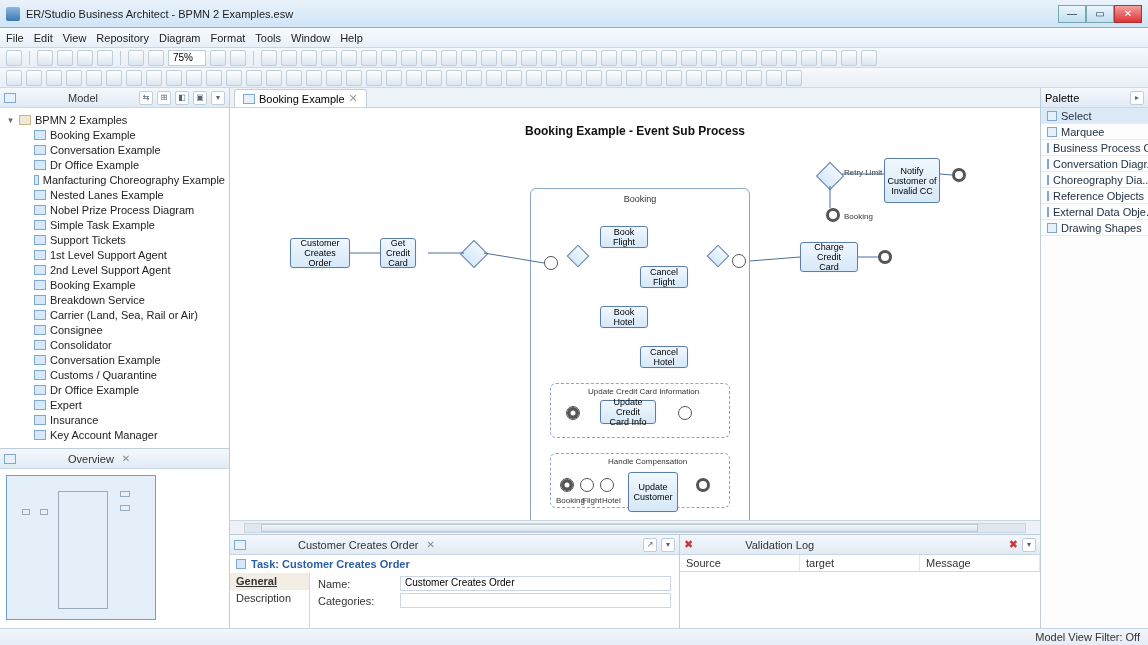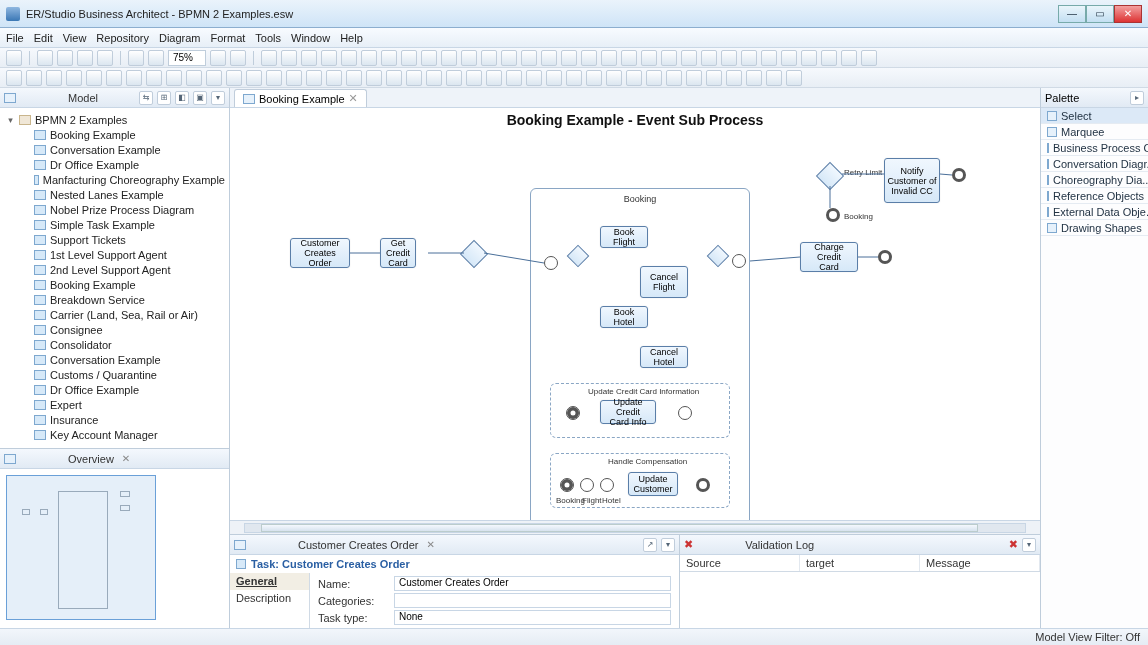--- a/index.html
+++ b/index.html
@@ -51,21 +51,21 @@
 .overview { height:180px; border-top:1px solid #bfcddb; display:flex; flex-direction:column; }
 .overview-body { flex:1; background:#fff; padding:6px; position:relative; }
 .ov-rect { position:absolute; border:1px solid #9ab; }
 .ov-view { position:absolute; border:1px solid #6aa0d8; background:rgba(150,190,230,.25); }
 
 
 .editor-tabs { height:20px; display:flex; align-items:flex-end; background:#eef3f9; border-bottom:1px solid #c8d6e5; padding-left:4px; }
 .etab { height:18px; padding:0 8px; background:#fff; border:1px solid #c0cddb; border-bottom:none; border-radius:3px 3px 0 0; display:flex; align-items:center; gap:4px; font-size:11px; }
 .canvas-wrap { flex:1; background:#fff; position:relative; overflow:hidden; }
 .canvas { position:absolute; inset:0; }
-.ctitle { position:absolute; left:50%; transform:translateX(-50%); top:4px; font-weight:bold; font-size:14px; color:#111; }
+.ctitle { position:absolute; left:50%; transform:translateX(-50%); top:16px; font-weight:bold; font-size:12px; color:#111; }
 
 .node { position:absolute; border:1px solid #5a7ea8; background:linear-gradient(#f0f7fe,#d6e8f8); border-radius:3px; font-size:9px; text-align:center; display:flex; align-items:center; justify-content:center; padding:2px; box-shadow:0 0 0 1px rgba(0,0,0,.02); }
 .gw { width:20px; height:20px; border:1.5px solid #5a7ea8; background:linear-gradient(#f0f7fe,#d6e8f8); transform:rotate(45deg); position:absolute; }
 .ev { width:14px; height:14px; border:1.5px solid #555; border-radius:50%; background:#fff; position:absolute; }
 .ev.thick { border-width:3px; }
 .ev.double { box-shadow:0 0 0 2px #fff,0 0 0 3.5px #555 inset; }
 .lbl { position:absolute; font-size:8px; color:#333; white-space:nowrap; }
 .subp { position:absolute; border:1px solid #8aa6c4; border-radius:6px; }
 .subp.dashed { border-style:dashed; }
 .subp-title { position:absolute; left:50%; transform:translateX(-50%); top:6px; font-size:9px; color:#333; }
@@ -77,21 +77,21 @@
 
 .bottom-row { height:94px; display:flex; border-top:1px solid #bfcddb; }
 .props { flex:1; display:flex; flex-direction:column; background:#fff; border-right:1px solid #bfcddb; }
 .props-title { height:18px; display:flex; align-items:center; padding:0 6px; color:#2a5fa3; font-weight:bold; }
 .props-title .ic { width:10px; height:10px; background:#d7e9f8; border:1px solid #7ea8cf; margin-right:5px; }
 .props-body { flex:1; display:flex; }
 .props-side { width:80px; border-right:1px solid #d0dae5; }
 .props-side .ptab { height:17px; padding:2px 6px; color:#333; }
 .props-side .ptab.active { font-weight:bold; background:#f2eee4;text-decoration:underline; }
 .props-form { flex:1; padding:2px 8px; }
-.prow { display:flex; align-items:center; height:17px; gap:10px; }
+.prow { display:flex; align-items:center; height:17px; gap:16px; }
 .prow label { width:66px; color:#333; }
 .prow .pval { flex:1; border:1px solid #c8d6e5; height:15px; padding:0 4px; background:#fff; font-size:10px; }
 
 .vlog { width:360px; background:#fff; display:flex; flex-direction:column; }
 .vlog-cols { display:flex; height:17px; border-bottom:1px solid #d0dae5; }
 .vlog-cols span { flex:1; padding:2px 6px; color:#333; border-right:1px solid #e2e8ef; }
 
 
 .palette-head { height:20px; background:linear-gradient(#f4f8fd,#e1eaf4); border-bottom:1px solid #c8d6e5; display:flex; align-items:center; padding:0 4px; }
 .palette { padding:0; }
@@ -363,42 +363,42 @@
         <div class="gw" style="left:234px;top:136px"></div>
 
         <div class="subp" style="left:300px;top:80px;width:220px;height:370px;"></div>
         <div class="subp-title" style="left:410px;top:86px">Booking</div>
 
         <div class="ev" style="left:314px;top:148px"></div>
 
         <div class="gw" style="left:340px;top:140px;width:16px;height:16px"></div>
 
         <div class="node" style="left:370px;top:118px;width:48px;height:22px">Book Flight</div>
-        <div class="node" style="left:410px;top:158px;width:48px;height:32px">Cancel Flight</div>
+        <div class="node" style="left:410px;top:158px;width:48px;height:22px">Cancel Flight</div>
         <div class="node" style="left:370px;top:198px;width:48px;height:22px">Book Hotel</div>
         <div class="node" style="left:410px;top:238px;width:48px;height:22px">Cancel Hotel</div>
         <div class="gw" style="left:480px;top:140px;width:16px;height:16px"></div>
         <div class="ev" style="left:502px;top:146px"></div>
 
         <div class="subp dashed" style="left:320px;top:275px;width:180px;height:55px"></div>
         <div class="lbl" style="left:358px;top:279px">Update Credit Card Information</div>
         <div class="ev double" style="left:336px;top:298px"></div>
         <div class="node" style="left:370px;top:292px;width:56px;height:24px;white-space:pre-line">Update Credit
 Card Info</div>
         <div class="ev" style="left:448px;top:298px"></div>
 
         <div class="subp dashed" style="left:320px;top:345px;width:180px;height:55px"></div>
         <div class="lbl" style="left:378px;top:349px">Handle Compensation</div>
         <div class="ev double" style="left:330px;top:370px"></div>
         <div class="ev" style="left:350px;top:370px"></div>
         <div class="ev" style="left:370px;top:370px"></div>
         <div class="lbl" style="left:326px;top:388px">Booking</div>
         <div class="lbl" style="left:352px;top:388px">Flight</div>
         <div class="lbl" style="left:372px;top:388px">Hotel</div>
-        <div class="node" style="left:398px;top:364px;width:50px;height:24px;white-space:pre-line">Update
+        <div class="node" style="left:398px;top:364px;width:50px;height:40px;white-space:pre-line">Update
 Customer</div>
         <div class="ev thick" style="left:466px;top:370px"></div>
 
         <div class="gw" style="left:590px;top:58px"></div>
         <div class="lbl" style="left:614px;top:60px">Retry Limit
 Exceeded</div>
         <div class="node" style="left:654px;top:50px;width:56px;height:45px;white-space:pre-line">Notify
 Customer of
 Invalid CC</div>
         <div class="ev thick" style="left:722px;top:60px"></div>
@@ -451,24 +451,20 @@
           </div>
           <div class="props-form">
             <div class="prow">
                 <label>Name:</label>
                 <div class="pval">Customer Creates Order</div>
               </div>
             <div class="prow">
                 <label>Categories:</label>
                 <div class="pval"></div>
               </div>
-            <div class="prow">
-                <label>Task type:</label>
-                <div class="pval">None</div>
-              </div>
           </div>
         </div>
       </div>
       <div class="vlog">
         <div class="panel-head">
           <span style="color:#c33">✖</span>
           <span class="label">Validation Log</span>
           <div class="spacer"></div>
           <span style="color:#c33">✖</span>
           <div class="mini-btn">▾</div>

